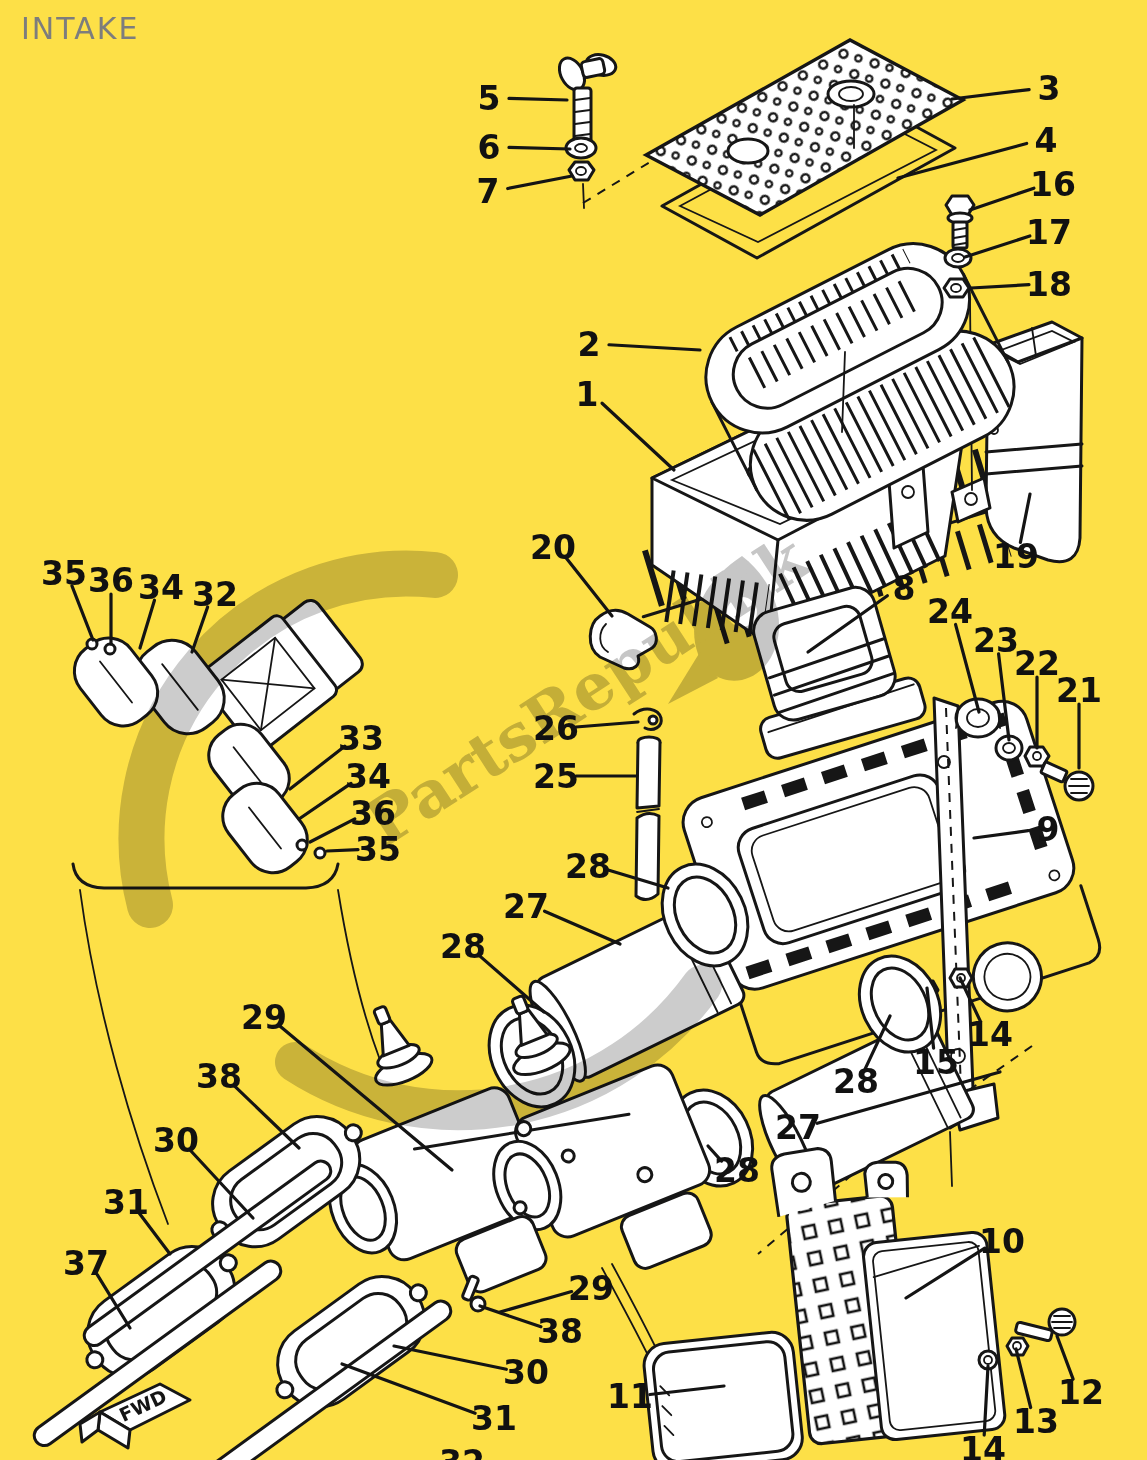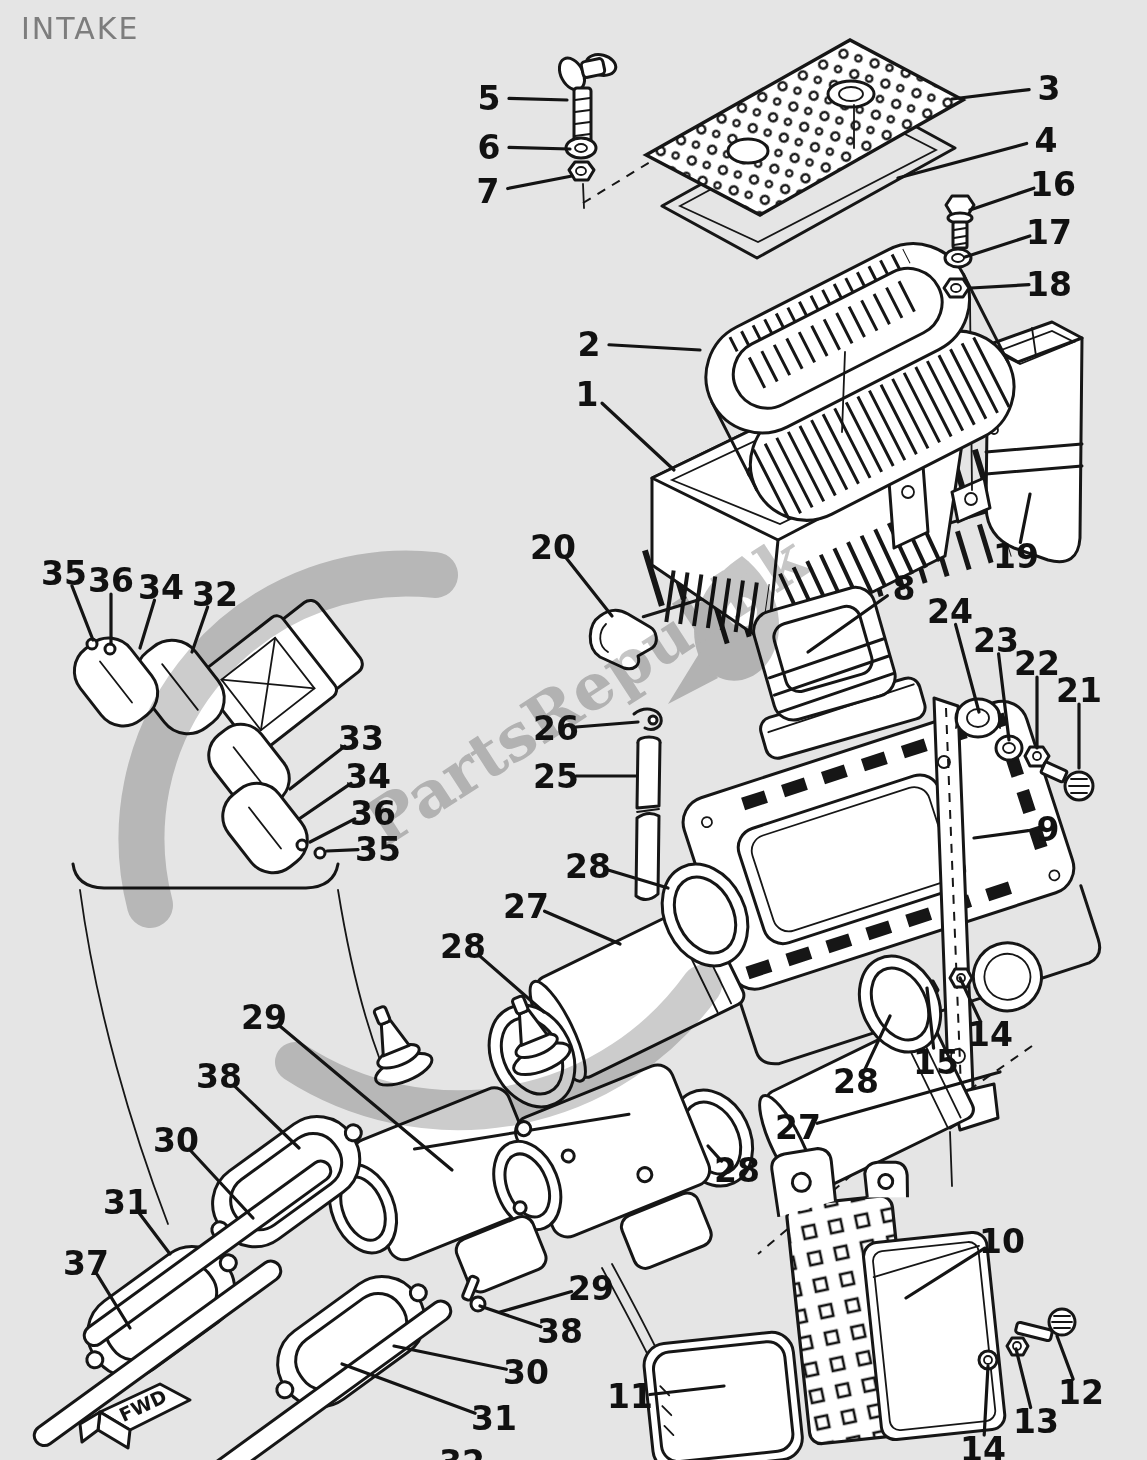--- a/index.html
+++ b/index.html
@@ -1,19 +1,19 @@
 <!DOCTYPE html>
 <html><head>
 <meta charset="utf-8">
 <style>
   html,body{margin:0;padding:0;background:#ffffff;}
   #stage{
     position:relative;
     width:1147px;height:1460px;
-    background:#e5e5e5;
+    background:#fde047;
     overflow:hidden;
     font-family:"DejaVu Sans","Liberation Sans",sans-serif;
   }
   #page-title{
     position:absolute;left:21px;top:12px;
     font-size:30px;line-height:1.1;
     letter-spacing:2px;
     color:#7d7d7d;
     font-family:"DejaVu Sans","Liberation Sans",sans-serif;
   }

